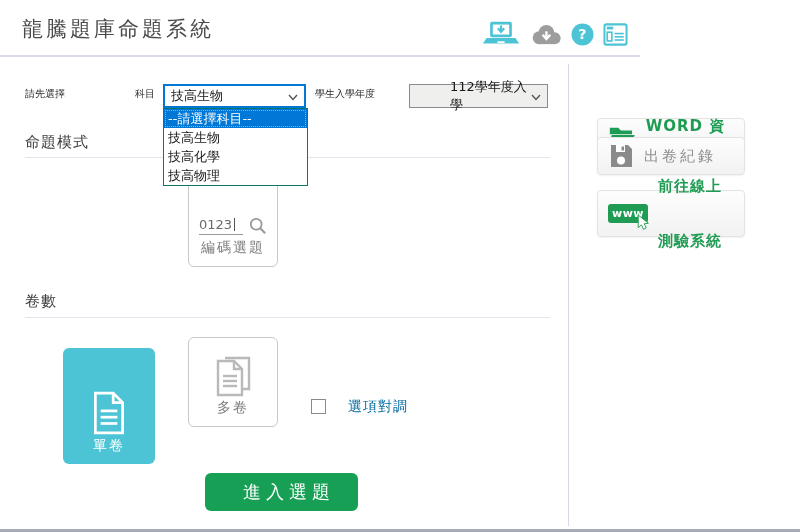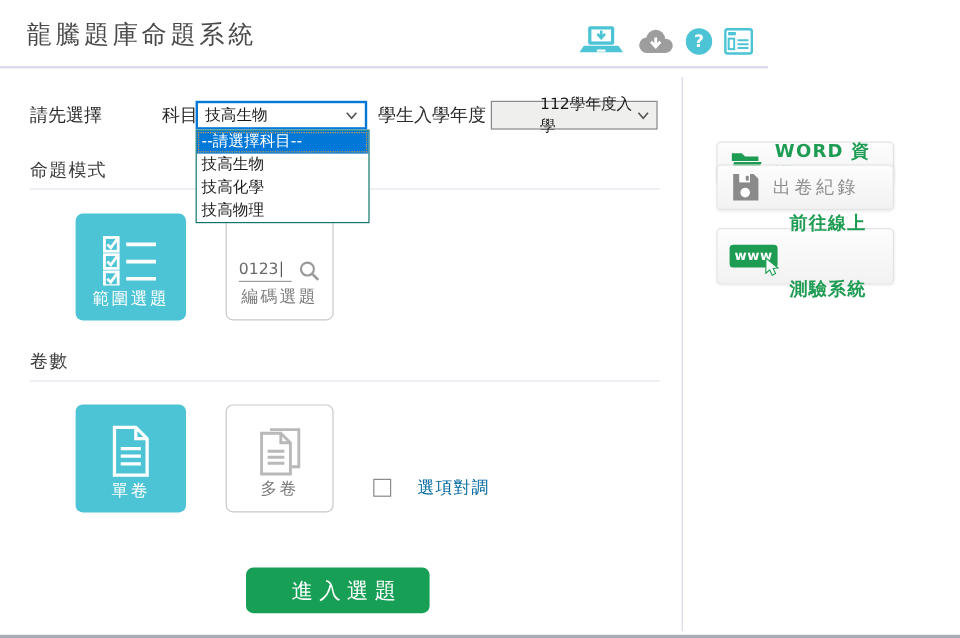--- a/index.html
+++ b/index.html
@@ -10,21 +10,21 @@
   
   .header { position:absolute; left:0; top:0; width:640px; height:57px; background:#fff;
             border-bottom:2px solid #DDD9EC; }
   .app-title { position:absolute; left:22px; top:15px; font-size:21px; font-weight:500;
                color:#4a4a4a; letter-spacing:3px; }
   .header-icons { position:absolute; right:12px; top:18px; height:32px;
                   display:flex; align-items:center; gap:9px; }
   .hicon { display:inline-flex; align-items:center; justify-content:center; cursor:pointer; }
 
   
-  .lbl { position:absolute; font-size:15px; color:#2b2b2b; }
+  .lbl { position:absolute; font-size:10px; color:#2b2b2b; }
   .sel { position:absolute; height:24px; background:#fff; display:flex; align-items:center;
          font-size:13px; color:#1a1a1a; padding:0 6px; cursor:pointer; }
   .sel .chev { margin-left:auto; }
   .sel-subject { left:163px; top:84px; width:143px; border:2px solid #0078D7; }
   .sel-year    { left:409px; top:84px; width:139px; border:1px solid #8a8a8a; background:#EFEFED;padding-left:40px; }
 
   
   .dropdown { position:absolute; left:163px; top:108px; width:145px; background:#fff;
               border:1px solid #0f766e; z-index:30; }
   .dd-opt { height:19px; line-height:19px; font-size:13px; color:#1a1a1a;
@@ -157,55 +157,39 @@
   <div class="dropdown">
     <div class="dd-opt hl">--請選擇科目--</div>
     <div class="dd-opt">技高生物</div>
     <div class="dd-opt">技高化學</div>
     <div class="dd-opt">技高物理</div>
   </div>
 
   <div class="section-title" style="left:25px; top:133px;">命題模式</div>
   <div class="hr" style="left:25px; top:157px; width:525px;"></div>
 
-  <div class="tile active" style="left:63px; top:178px; width:92px; height:89px;">
-    <svg class="art" width="52" height="42" viewBox="0 0 52 44">
-      <g stroke="#fff" fill="none">
-        <rect x="3" y="2" width="12" height="12" stroke-width="2.4"></rect>
-        <polyline points="5.5,8 8.5,11 14,3.5" stroke-width="2.4"></polyline>
-        <line x1="22" y1="8" x2="48" y2="8" stroke-width="3.2"></line>
-        <rect x="3" y="17" width="12" height="12" stroke-width="2.4"></rect>
-        <polyline points="5.5,23 8.5,26 14,18.5" stroke-width="2.4"></polyline>
-        <line x1="22" y1="23" x2="48" y2="23" stroke-width="3.2"></line>
-        <rect x="3" y="32" width="12" height="12" stroke-width="2.4"></rect>
-        <polyline points="5.5,38 8.5,41 14,33.5" stroke-width="2.4"></polyline>
-        <line x1="22" y1="38" x2="48" y2="38" stroke-width="3.2"></line>
-      </g>
-    </svg>
-    <div class="tile-label">範圍選題</div>
-  </div>
 
   <div class="tile plain" style="left:188px; top:178px; width:90px; height:89px;">
     <div class="code-input-row">
       <span class="code-input">
         <span>0123</span>
         <span class="caret"></span>
       </span>
       <svg width="18" height="18" viewBox="0 0 20 20">
         <circle cx="8" cy="8" r="6" fill="none" stroke="#9a9a9a" stroke-width="2"></circle>
         <line x1="12.7" y1="12.7" x2="18" y2="18" stroke="#9a9a9a" stroke-width="2.4"></line>
       </svg>
     </div>
     <div class="tile-label">編碼選題</div>
   </div>
 
   <div class="section-title" style="left:25px; top:292px;">卷數</div>
   <div class="hr" style="left:25px; top:317px; width:525px;"></div>
 
-  <div class="tile active" style="left:63px; top:337px; width:92px; height:90px;justify-content:flex-end;">
+  <div class="tile active" style="left:63px; top:348px; width:92px; height:116px;justify-content:flex-end;">
     <svg class="art" width="38" height="44" viewBox="0 0 36 42">
       <g stroke="#fff" fill="none" stroke-width="2.6">
         <path d="M5 2 h17 l9 9 v29 H5 z"></path>
         <path d="M22 2 v9 h9"></path>
         <line x1="10" y1="19" x2="26" y2="19"></line>
         <line x1="10" y1="25" x2="26" y2="25"></line>
         <line x1="10" y1="31" x2="26" y2="31"></line>
       </g>
     </svg>
     <div class="tile-label">單卷</div>

